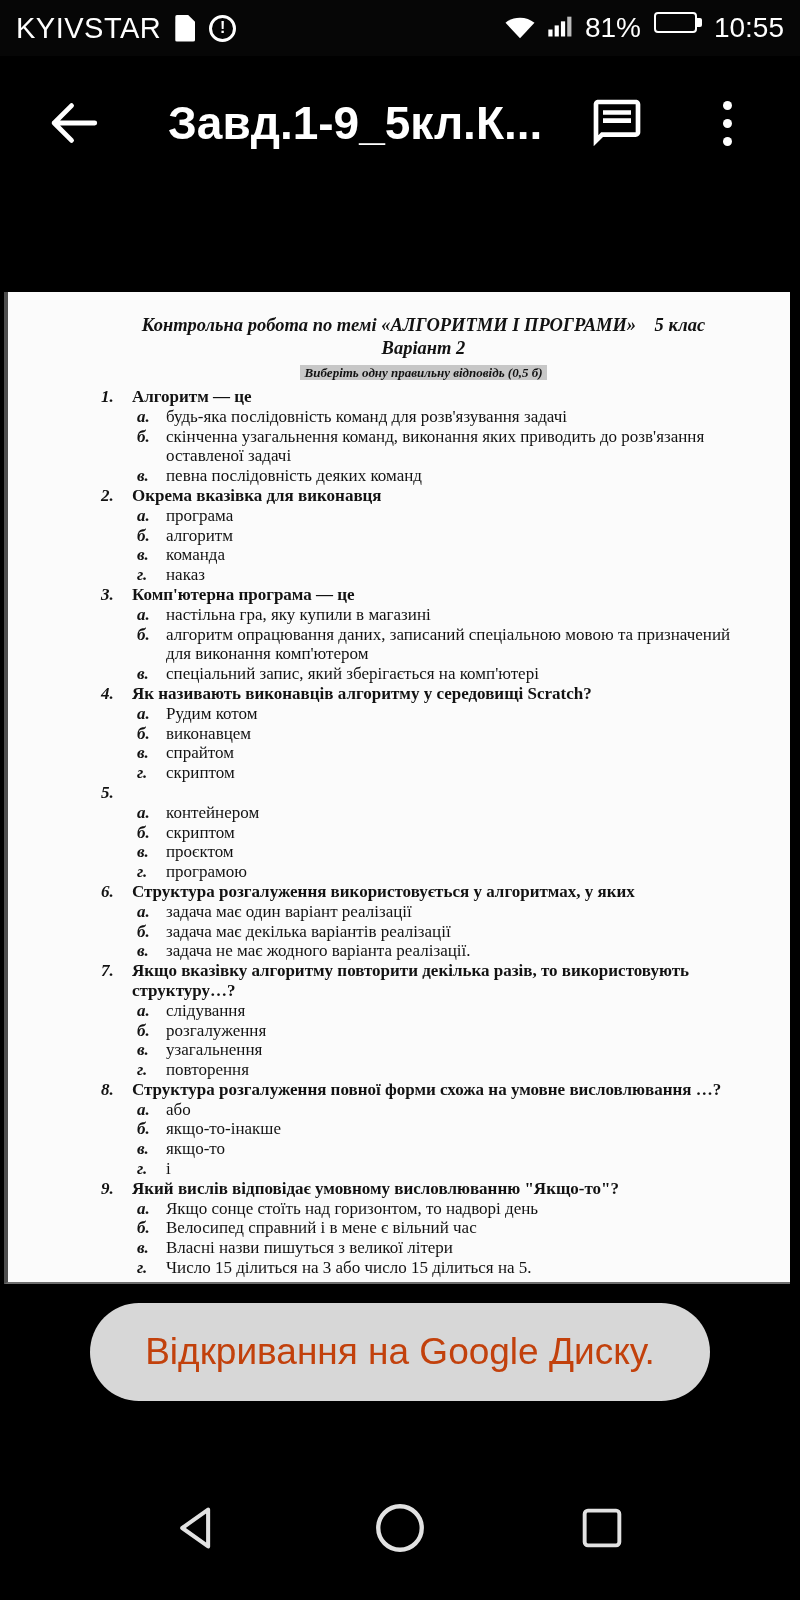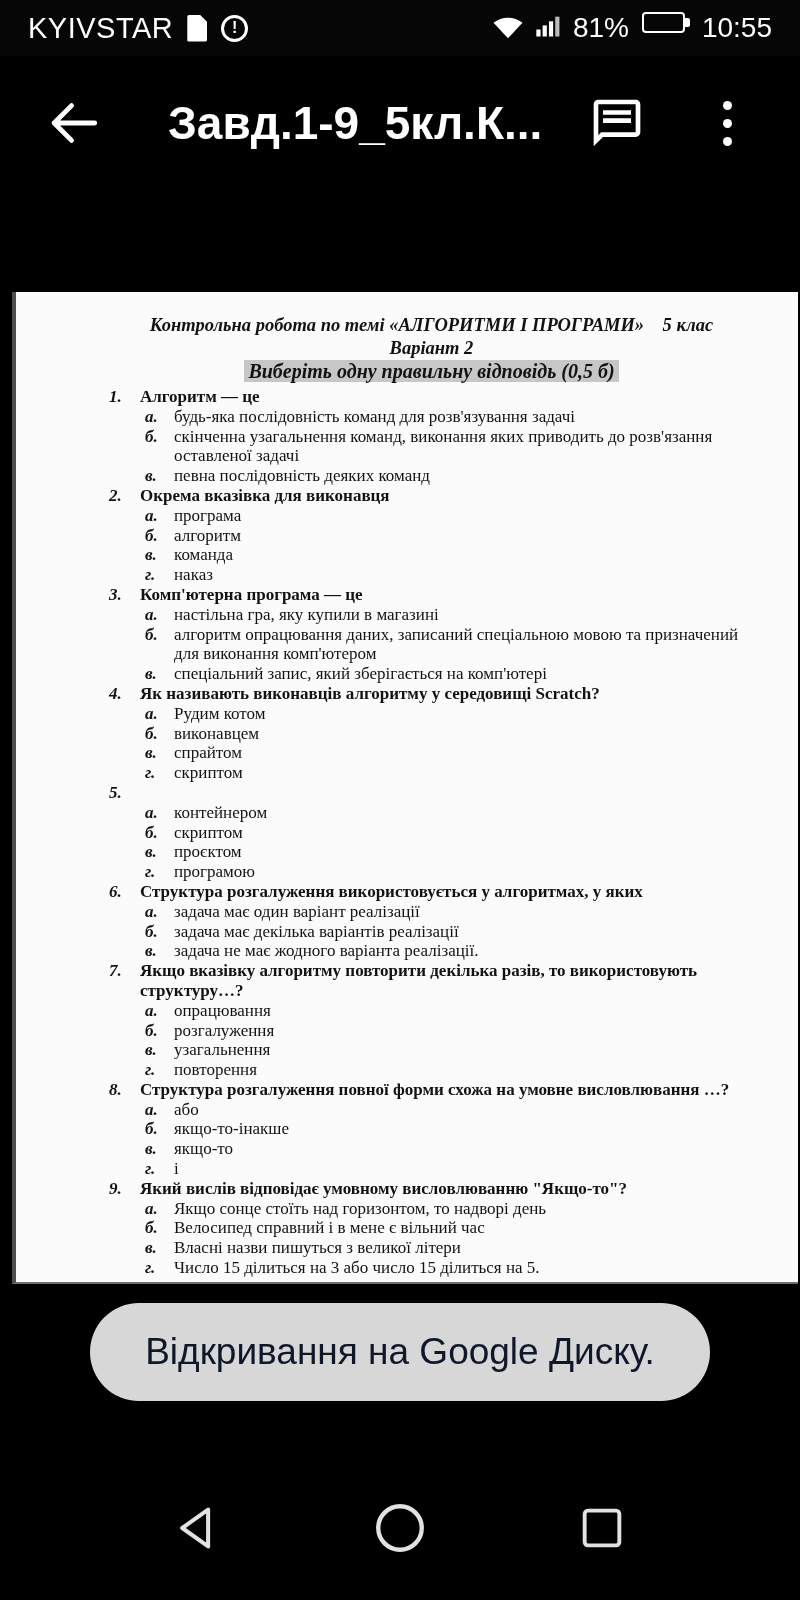--- a/index.html
+++ b/index.html
@@ -1,21 +1,21 @@
 <!DOCTYPE html>
 <html><head>
 <meta charset="utf-8">
 <style>
   * { margin:0; padding:0; box-sizing:border-box; }
   html,body { width:800px; height:1600px; }
   body { background:#000; font-family:"Liberation Sans", sans-serif; position:relative; overflow:hidden; }
 
   
   .status-bar { position:absolute; top:0; left:0; width:800px; height:56px; background:#060606; color:#fff;
-                display:flex; align-items:center; justify-content:space-between; padding:0 28px; }
+                display:flex; align-items:center; justify-content:space-between; padding:0 16px; }
   .sb-left { display:flex; align-items:center; gap:14px; }
   .carrier { font-size:29px; letter-spacing:.5px; }
   .sim-icon { width:20px; height:27px; background:#fff; clip-path:polygon(0 0,62% 0,100% 28%,100% 100%,0 100%); border-radius:2px; }
   .alert-icon { width:27px; height:27px; border:3px solid #fff; border-radius:50%; color:#fff; font-size:16px; font-weight:bold;
                 display:flex; align-items:center; justify-content:center; line-height:1; }
   .sb-right { display:flex; align-items:flex-start; gap:11px; }
   .pct, .clock { font-size:28px; }
   .battery { width:43px; height:21px; border:2px solid #fff; border-radius:4px; padding:2px; position:relative; margin:0 6px 0 2px; }
   .battery::after { content:""; position:absolute; right:-7px; top:4px; width:5px; height:9px; background:#fff; border-radius:0 2px 2px 0; }
   .battery-fill { height:100%; width:80%; background:#fff; border-radius:1px; }
@@ -24,36 +24,36 @@
   .app-bar { position:absolute; top:56px; left:0; width:800px; height:134px; display:flex; align-items:center; padding:0 42px; color:#fff; }
   .back-button { width:62px; height:62px; flex:none; display:flex; align-items:center; justify-content:center; }
   .app-title { font-size:46px; margin-left:64px; flex:1; white-space:nowrap; overflow:hidden; font-weight:700; }
   .icon-btn { width:62px; height:62px; display:flex; align-items:center; justify-content:center; flex:none; }
   .comments-btn { margin-right:48px; }
   .dots { display:flex; flex-direction:column; gap:9px; align-items:center; }
   .dot { width:9px; height:9px; border-radius:50%; background:#fff; }
 
   
   .doc-area { position:absolute; top:190px; left:0; width:800px; height:1096px; }
-  .page { position:absolute; top:102px; left:12px; width:786px; height:992px; background:#fbfbfb;
+  .page { position:absolute; top:102px; left:4px; width:786px; height:992px; background:#fbfbfb;
           border-left:4px solid #4e4e4e; border-bottom:2px solid #6e6e6e;
           padding:22px 44px 0 93px; font-family:"Liberation Serif", serif; color:#121212; overflow:hidden; }
   .doc-title, .doc-variant { text-align:center; font-weight:bold; font-style:italic; font-size:18.5px; line-height:23px; }
   .doc-instruction { text-align:center; line-height:23px; margin-bottom:3px; }
-  .doc-instruction span { background:#c7c7c7; font-weight:bold; font-style:italic; font-size:20px; padding:0 4px; }
+  .doc-instruction span { background:#c7c7c7; font-weight:bold; font-style:italic; font-size:13px; padding:0 4px; }
   .question-list { font-size:17px; line-height:19.8px; }
   .qhead { display:flex; }
   .qnum { flex:none; width:31px; font-weight:bold; font-style:italic; }
   .qtext { font-weight:bold; }
   .opt { display:flex; padding-left:36px; }
   .oletter { flex:none; width:29px; font-weight:bold; font-style:italic; }
 
   
   .pill { position:absolute; top:1303px; left:90px; width:620px; height:98px; border-radius:60px; background:#d7d7d7;
-          border:none; font-family:"Liberation Sans", sans-serif; font-size:37px; color:#0f172a; cursor:pointer; }
+          border:none; font-family:"Liberation Sans", sans-serif; font-size:37px; color:#c2410c; cursor:pointer; }
 
   
   .nav-bar { position:absolute; top:1468px; left:0; width:800px; height:120px; display:flex; align-items:center;
              justify-content:center; gap:142px; }
   .navbtn { width:60px; height:60px; display:flex; align-items:center; justify-content:center; }
 </style>
 </head>
 <body>
 
 <div class="status-bar">
@@ -227,21 +227,21 @@
             <span class="otext">задача не має жодного варіанта реалізації.</span>
           </div>
         </div>
         <div class="q">
           <div class="qhead">
             <span class="qnum">7.</span>
             <span class="qtext">Якщо вказівку алгоритму повторити декілька разів, то використовують структуру…?</span>
           </div>
           <div class="opt">
             <span class="oletter">а.</span>
-            <span class="otext">опрацювання</span>
+            <span class="otext">слідування</span>
           </div>
           <div class="opt">
             <span class="oletter">б.</span>
             <span class="otext">розгалуження</span>
           </div>
           <div class="opt">
             <span class="oletter">в.</span>
             <span class="otext">узагальнення</span>
           </div>
           <div class="opt">

